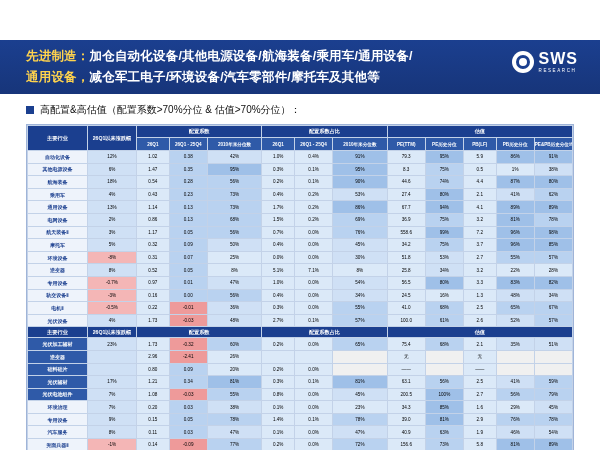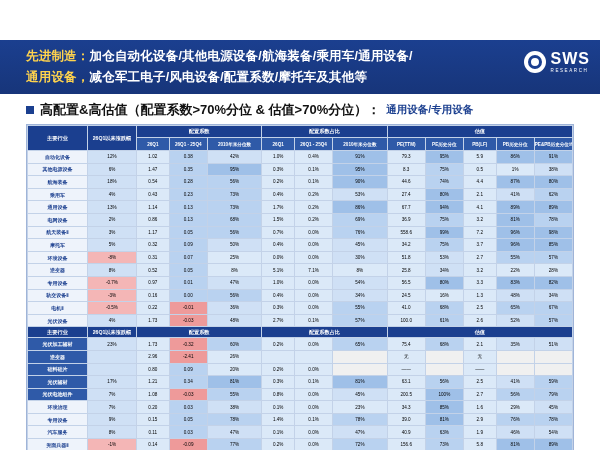--- a/index.html
+++ b/index.html
@@ -18,42 +18,42 @@
     background:linear-gradient(180deg,#1b3f8f 0%,#17357a 100%);
     box-sizing:border-box;
   }
   .header-title{
     position:absolute;left:26px;top:6px;width:430px;
     color:#ffffff;font-size:12.5px;font-weight:bold;line-height:21px;
     letter-spacing:.2px;
   }
   .header-title .hl{color:#ffd34d;}
   .logo{
-    position:absolute;right:10px;top:11px;
+    position:absolute;right:22px;top:11px;
     display:flex;align-items:center;gap:5px;
   }
   .logo-mark{
     width:22px;height:22px;border-radius:50%;
     background:#ffffff;position:relative;flex:none;
   }
   .logo-mark:before{
     content:"";position:absolute;left:4px;top:4px;width:14px;height:14px;
     border-radius:50%;border:3px solid #1b3f8f;box-sizing:border-box;
   }
   .logo-text{display:flex;flex-direction:column;line-height:1;}
   .logo-sws{color:#fff;font-size:16px;font-weight:bold;letter-spacing:1px;}
   .logo-sub{color:#fff;font-size:4.5px;letter-spacing:1.6px;margin-top:2px;}
 
   
   .sec{
     position:absolute;left:26px;top:62px;width:548px;height:16px;
     display:flex;align-items:center;gap:6px;
   }
   .sec-bullet{width:8px;height:8px;background:#1b3f8f;flex:none;}
-  .sec-text{font-size:13px;font-weight:bold;color:#111;}
+  .sec-text{font-size:10px;font-weight:normal;color:#111;}
   .sec-tag{
     font-size:10.5px;font-weight:bold;color:#1b3f8f;
   }
 
   
   .tbl-wrap{
     position:absolute;left:26px;top:84px;width:548px;height:330px;
     border:1px solid #9fb4d8;box-sizing:border-box;background:#fff;
   }
   table{border-collapse:collapse;width:100%;table-layout:fixed;font-size:4.6px;}
@@ -94,35 +94,34 @@
   .f-page{position:absolute;right:14px;top:5px;font-size:8px;color:#666;}
 </style>
 </head>
 <body>
 
 <div class="slide">
 
   <div class="header">
     <div class="header-title">
       <span class="hl">先进制造：</span><span>加仓自动化设备/其他电源设备/航海装备/乘用车/通用设备/</span><br>
-      <span class="hl">通用设备，</span><span>减仓军工电子/风电设备/配置系数/摩托车及其他等</span>
+      <span class="hl">通用设备，</span><span>减仓军工电子/环境设备/汽车零部件/摩托车及其他等</span>
     </div>
     <div class="logo">
       <div class="logo-mark"></div>
       <div class="logo-text">
         <span class="logo-sws">SWS</span>
         <span class="logo-sub">RESEARCH</span>
       </div>
     </div>
   </div>
 
   <div class="sec">
     <span class="sec-bullet"></span>
     <span class="sec-text">高配置&amp;高估值（配置系数&gt;70%分位 &amp; 估值&gt;70%分位）：</span>
-    <span class="sec-tag">通用设备/专用设备</span>
   </div>
 
   <div class="tbl-wrap">
     <table>
       <colgroup>
         <col style="width:11%">
           <col style="width:9%">
         <col style="width:6%">
           <col style="width:7%">
           <col style="width:10%">

